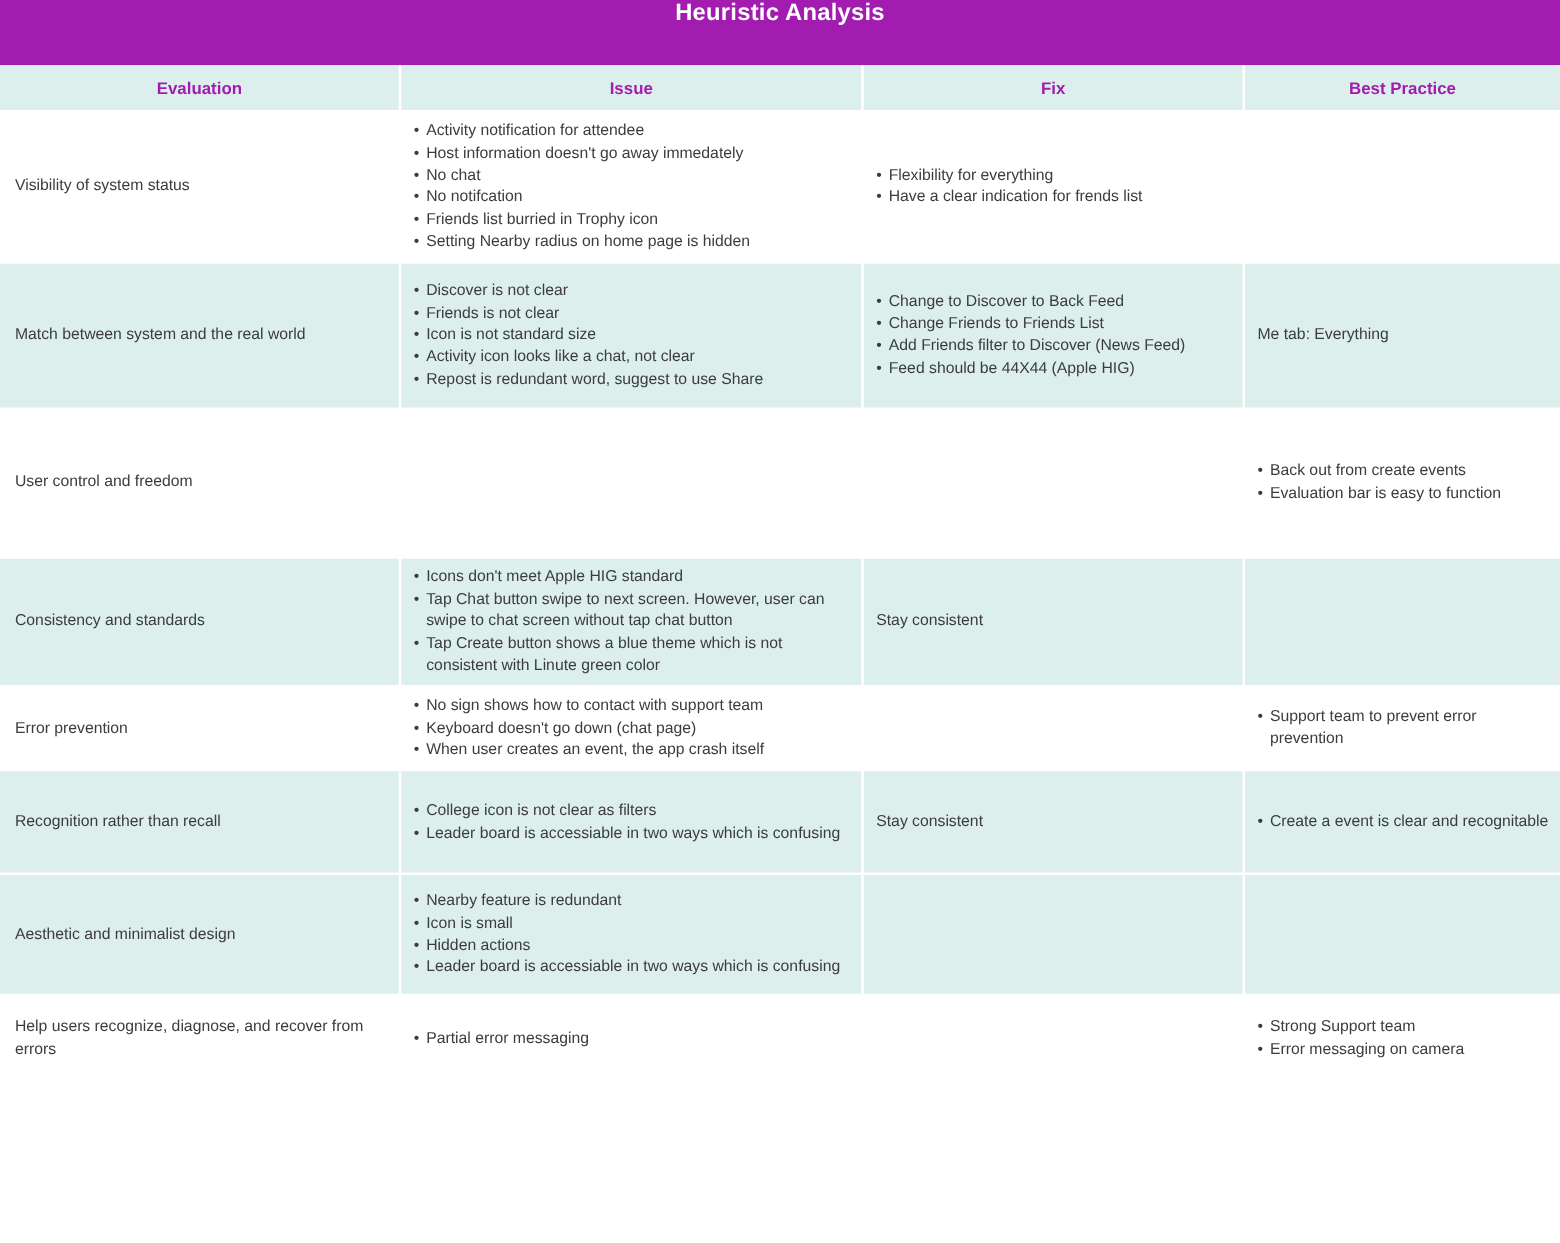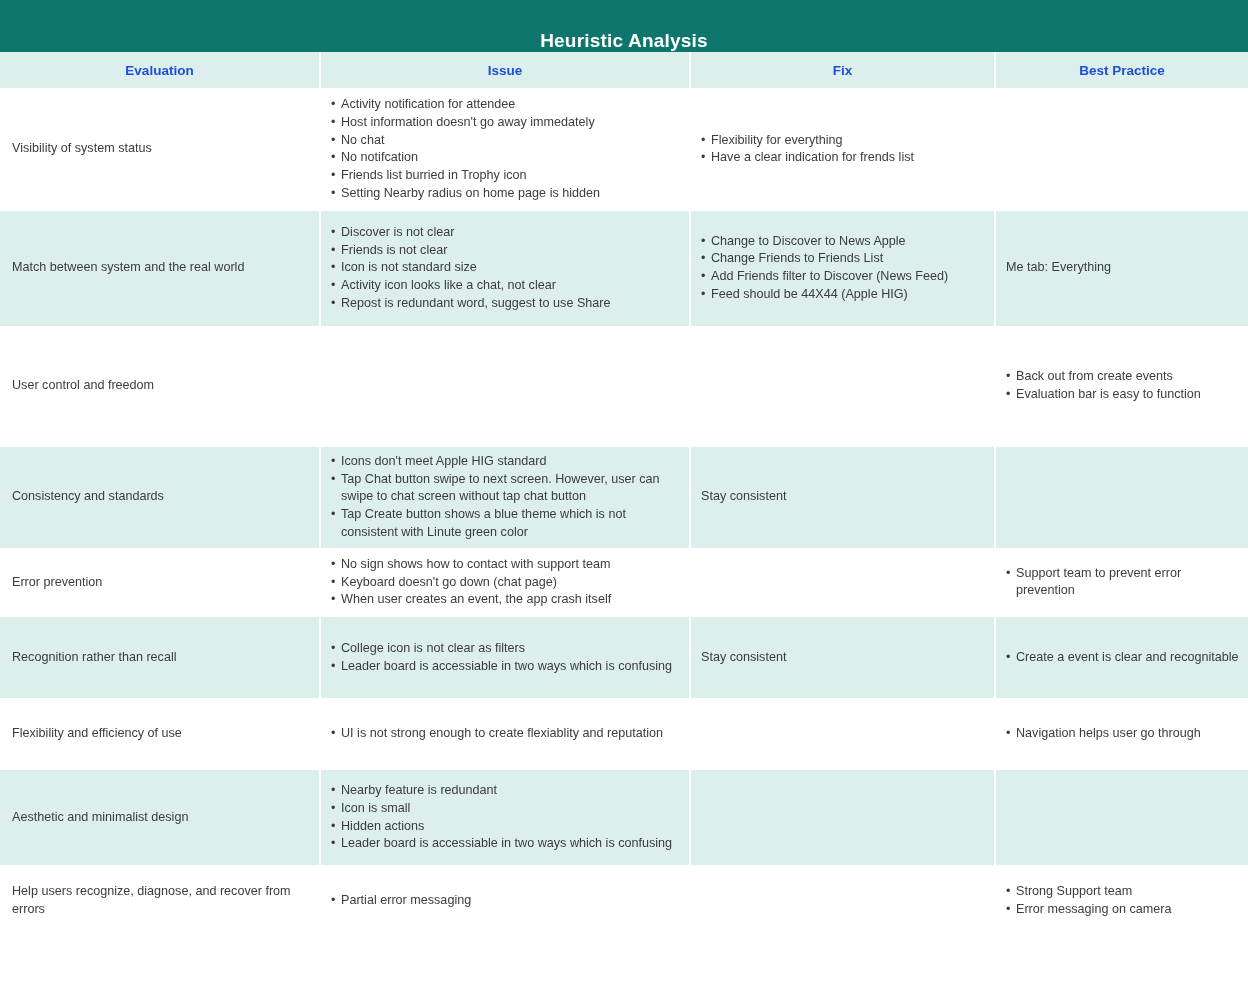--- a/index.html
+++ b/index.html
@@ -20,23 +20,23 @@
     height: 994px;
     display: flex;
     flex-direction: column;
     background: #ffffff;
   }
 
   
   .title-band {
     height: 52px;
     flex: 0 0 52px;
-    background: #0f766e;
+    background: #a21caf;
     display: flex;
-    align-items: flex-end;
+    align-items: flex-start;
     justify-content: center;
   }
   .title-band .title-text {
     color: #ffffff;
     font-size: 19px;
     font-weight: bold;
     letter-spacing: 0.2px;
   }
 
   
@@ -48,21 +48,21 @@
   table.ha-table col.c-eval { width: 320px; }
   table.ha-table col.c-issue { width: 370px; }
   table.ha-table col.c-fix { width: 305px; }
   table.ha-table col.c-best { width: 253px; }
 
   thead th {
     background: #dcefec;
     height: 36px;
     font-size: 13.5px;
     font-weight: bold;
-    color: #1d4ed8;
+    color: #a21caf;
     text-align: center;
     vertical-align: middle;
     padding: 0;
     border-right: 2px solid #ffffff;
     border-bottom: 2px solid #ffffff;
   }
   thead th:last-child { border-right: none; }
 
   tbody td {
     vertical-align: middle;
@@ -158,21 +158,21 @@
             <ul class="bullets">
               <li>Discover is not clear</li>
               <li>Friends is not clear</li>
               <li>Icon is not standard size</li>
               <li>Activity icon looks like a chat, not clear</li>
               <li>Repost is redundant word, suggest to use Share</li>
             </ul>
           </td>
           <td>
             <ul class="bullets">
-              <li>Change to Discover to News Apple</li>
+              <li>Change to Discover to Back Feed</li>
               <li>Change Friends to Friends List</li>
               <li>Add Friends filter to Discover (News Feed)</li>
               <li>Feed should be 44X44 (Apple HIG)</li>
             </ul>
           </td>
           <td>
             <span class="plain-text">Me tab: Everything</span>
           </td>
         </tr>
         <tr class="row-plain" style="height: 119px;">
@@ -231,36 +231,20 @@
               <li>College icon is not clear as filters</li>
               <li>Leader board is accessiable in two ways which is confusing</li>
             </ul>
           </td>
           <td>
             <span class="plain-text">Stay consistent</span>
           </td>
           <td>
             <ul class="bullets">
               <li>Create a event is clear and recognitable</li>
-            </ul>
-          </td>
-        </tr>
-        <tr class="row-plain" style="height: 70px;">
-          <td class="eval-cell">
-            <span class="eval-text">Flexibility and efficiency of use</span>
-          </td>
-          <td>
-            <ul class="bullets">
-              <li>UI is not strong enough to create flexiablity and reputation</li>
-            </ul>
-          </td>
-          <td></td>
-          <td>
-            <ul class="bullets">
-              <li>Navigation helps user go through</li>
             </ul>
           </td>
         </tr>
         <tr class="row-tint" style="height: 97px;">
           <td class="eval-cell">
             <span class="eval-text">Aesthetic and minimalist design</span>
           </td>
           <td>
             <ul class="bullets">
               <li>Nearby feature is redundant</li>

